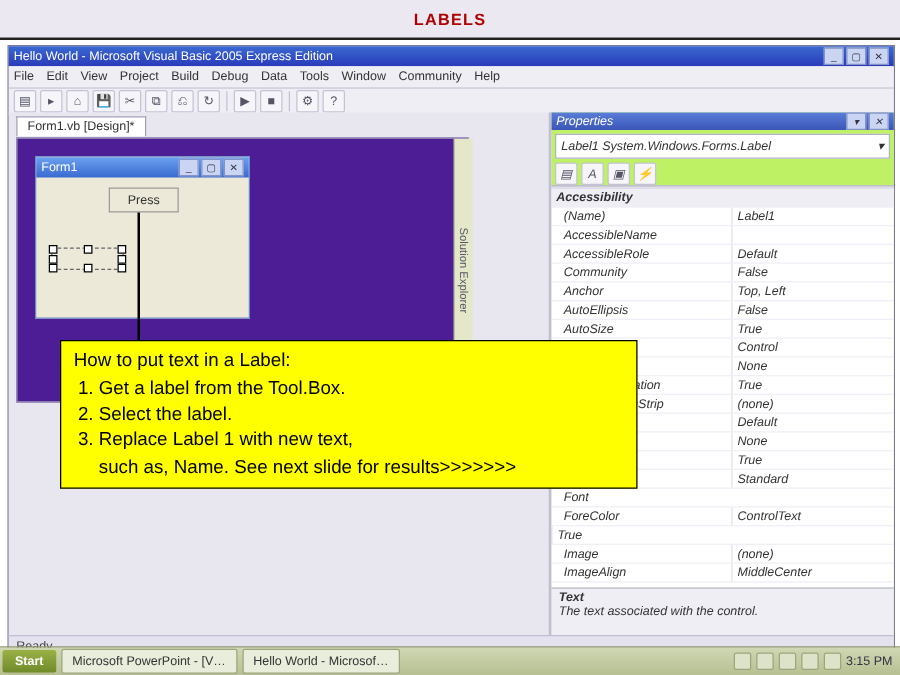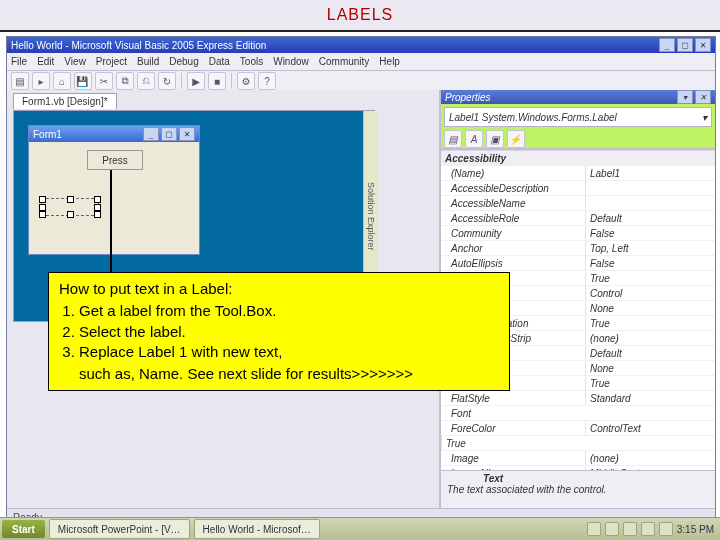--- a/index.html
+++ b/index.html
@@ -1,59 +1,59 @@
 <!DOCTYPE html>
 <html><head>
 <meta charset="utf-8">
 <style>
   html,body{margin:0;padding:0;font-family:"Segoe UI",Tahoma,Arial,sans-serif;font-size:11px;background:#fff;}
   #slide{position:relative;width:720px;height:540px;background:#fff;overflow:hidden;}
   
   #heading-band{position:absolute;left:0;top:0;width:720px;height:30px;background:#ece8f2;display:flex;align-items:center;justify-content:center;}
-  #heading-text{color:#b00000;font-weight:normal;font-size:16px;letter-spacing:1px;}
+  #heading-text{color:#b00000;font-weight:bold;font-size:13px;letter-spacing:1px;}
   #heading-rule{position:absolute;left:0;top:30px;width:720px;height:0;border-top:2px solid #222;}
 
   
   #vb{position:absolute;left:6px;top:36px;width:708px;height:488px;background:#e8e6ef;border:1px solid #7a7a9a;}
   .titlebar{height:16px;background:linear-gradient(#3a6ad0,#2a3abb);color:#fff;font-size:10px;display:flex;align-items:center;padding:0 4px;}
   .titlebar .spacer{flex:1;}
   .winbtn{width:14px;height:12px;background:#c9d5f3;border:1px solid #8493c6;margin-left:2px;display:inline-flex;align-items:center;justify-content:center;font-size:8px;color:#334;}
   .menubar{height:17px;background:#efeef5;border-bottom:1px solid #c0bed0;display:flex;align-items:center;padding:0 4px;gap:10px;color:#333;font-size:10px;}
   .toolbar{height:20px;background:#efeef5;border-bottom:1px solid #c0bed0;display:flex;align-items:center;padding:0 4px;gap:3px;}
   .tbtn{width:16px;height:16px;background:#f6f6fa;border:1px solid #c4c2d4;border-radius:2px;display:inline-flex;align-items:center;justify-content:center;font-size:10px;color:#556;}
   .tsep{width:1px;height:16px;background:#c4c2d4;margin:0 2px;}
 
   #client{position:absolute;left:0;top:53px;right:0;bottom:16px;display:flex;}
   #left{flex:1;background:#e8e6ef;position:relative;border-right:2px solid #c0bed0;}
   #right{width:274px;display:flex;flex-direction:column;background:#bef264;font-style:italic;}
 
   
   #design-tab{position:absolute;left:6px;top:3px;background:#fff;border:1px solid #a0a0b8;border-bottom:none;padding:2px 8px;font-size:10px;color:#333;}
-  #design-surface{position:absolute;left:6px;top:20px;width:360px;height:210px;background:#0369a1;border:1px solid #a0a0b8;}
+  #design-surface{position:absolute;left:6px;top:20px;width:360px;height:210px;background:#4c1d95;border:1px solid #a0a0b8;}
   #form{position:absolute;left:14px;top:14px;width:170px;height:128px;background:#ece9d8;border:1px solid #6888c8;}
   #form-title{height:16px;background:linear-gradient(#6aa0f0,#3a6ad0);color:#fff;font-size:10px;display:flex;align-items:center;padding:0 4px;}
   #form-title .spacer{flex:1;}
   #btn-press{position:absolute;left:58px;top:24px;width:54px;height:18px;background:#ece9d8;border:1px solid #9a9a9a;font-size:10px;display:flex;align-items:center;justify-content:center;color:#333;}
   #label-ctrl{position:absolute;left:12px;top:72px;width:56px;height:16px;border:1px dashed #666;background:#ece9d8;}
   .handle{position:absolute;width:5px;height:5px;background:#fff;border:1px solid #000;}
   #vs-strip{position:absolute;right:-4px;top:0;width:14px;height:100%;background:#e4e8c8;border-left:1px solid #bcc39b;writing-mode:vertical-rl;text-orientation:mixed;font-size:9px;color:#556;display:flex;align-items:center;justify-content:center;}
 
   
   .panel-hdr{height:14px;background:linear-gradient(#5a7dd8,#3a56b8);color:#fff;font-size:10px;display:flex;align-items:center;padding:0 4px;}
   .panel-hdr .spacer{flex:1;}
   #obj-combo{height:18px;border:1px solid #b3b1c5;margin:3px;background:#fff;display:flex;align-items:center;padding:0 4px;font-size:10px;color:#333;}
   #obj-combo .spacer{flex:1;}
   #props-toolbar{height:18px;border-bottom:1px solid #c0bed0;display:flex;align-items:center;padding:0 3px;gap:3px;}
   #props-grid{flex:1;overflow:hidden;border-top:1px solid #c0bed0;background:#fff;}
   .prow{display:flex;height:14px;font-size:10px;border-bottom:1px solid #f0eef6;}
   .prow.cat{background:#efeef5;font-weight:bold;padding-left:4px;align-items:center;color:#333;border-top:1px solid #d8d6e4;}
   .pname{width:134px;padding-left:10px;color:#333;display:flex;align-items:center;overflow:hidden;white-space:nowrap;}
   .pval{flex:1;padding-left:4px;color:#333;display:flex;align-items:center;border-left:1px solid #e2e0ee;overflow:hidden;white-space:nowrap;}
   #prop-help{height:34px;border-top:1px solid #c0bed0;background:#efeef5;padding:2px 6px;font-size:10px;color:#333;}
-  #prop-help b{display:block;margin-left:36px;}
+  #prop-help b{display:block;}
 
   
   #statusbar{position:absolute;left:0;bottom:0;height:16px;right:0;background:#e4e2ef;border-top:1px solid #c0bed0;font-size:10px;color:#444;display:flex;align-items:center;padding:0 6px;}
 
   #taskbar{position:absolute;left:0;bottom:0;width:720px;height:22px;background:linear-gradient(#cfd7b4,#b7c092);border-top:1px solid #8f9a6c;display:flex;align-items:center;font-size:10px;}
   #start{height:18px;padding:0 10px;margin-left:2px;background:linear-gradient(#9ab144,#6f8a2a);color:#fff;border-radius:2px;display:flex;align-items:center;font-weight:bold;}
   .task{height:18px;margin-left:4px;padding:0 8px;background:#e8eddc;border:1px solid #9aa77c;border-radius:2px;display:flex;align-items:center;color:#333;}
   #tray{margin-left:auto;display:flex;align-items:center;gap:4px;padding-right:6px;color:#334;}
   .tray-icon{width:12px;height:12px;background:#dce3c8;border:1px solid #9aa77c;border-radius:2px;}
 
@@ -156,24 +156,20 @@
           <span class="tbtn">▣</span>
           <span class="tbtn">⚡</span>
         </div>
         <div id="props-grid">
             <div class="prow cat">Accessibility</div>
             <div class="prow">
               <div class="pname">(Name)</div>
               <div class="pval">Label1</div>
             </div>
             <div class="prow">
-              <div class="pname">AccessibleDescription</div>
-              <div class="pval"></div>
-            </div>
-            <div class="prow">
               <div class="pname">AccessibleName</div>
               <div class="pval"></div>
             </div>
             <div class="prow">
               <div class="pname">AccessibleRole</div>
               <div class="pval">Default</div>
             </div>
             <div class="prow">
               <div class="pname">Community</div>
               <div class="pval">False</div>

